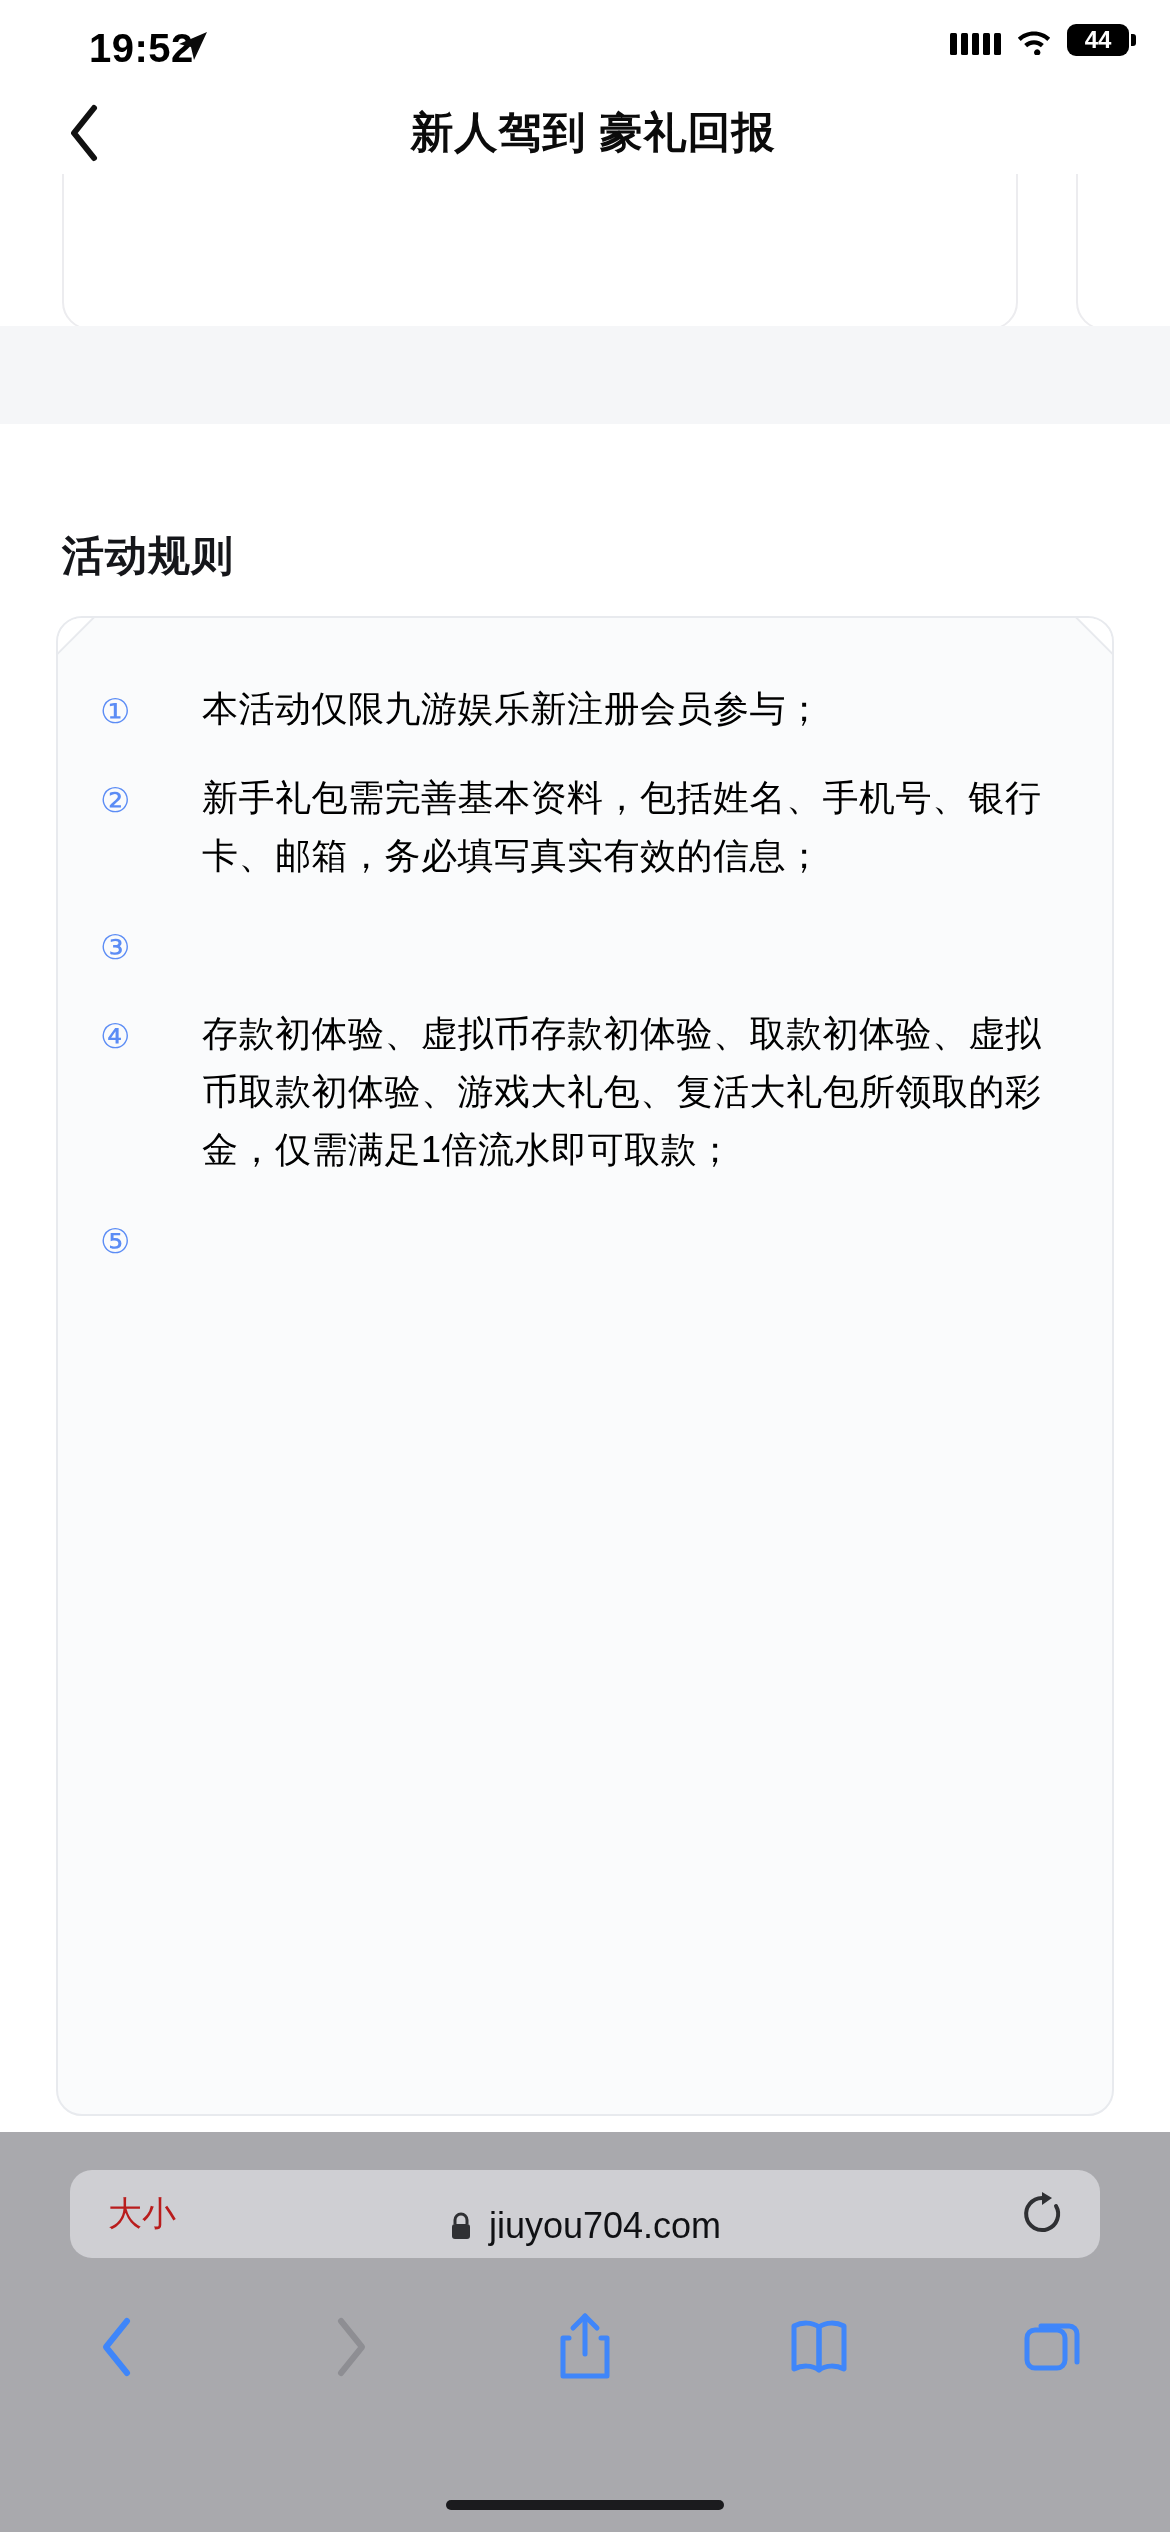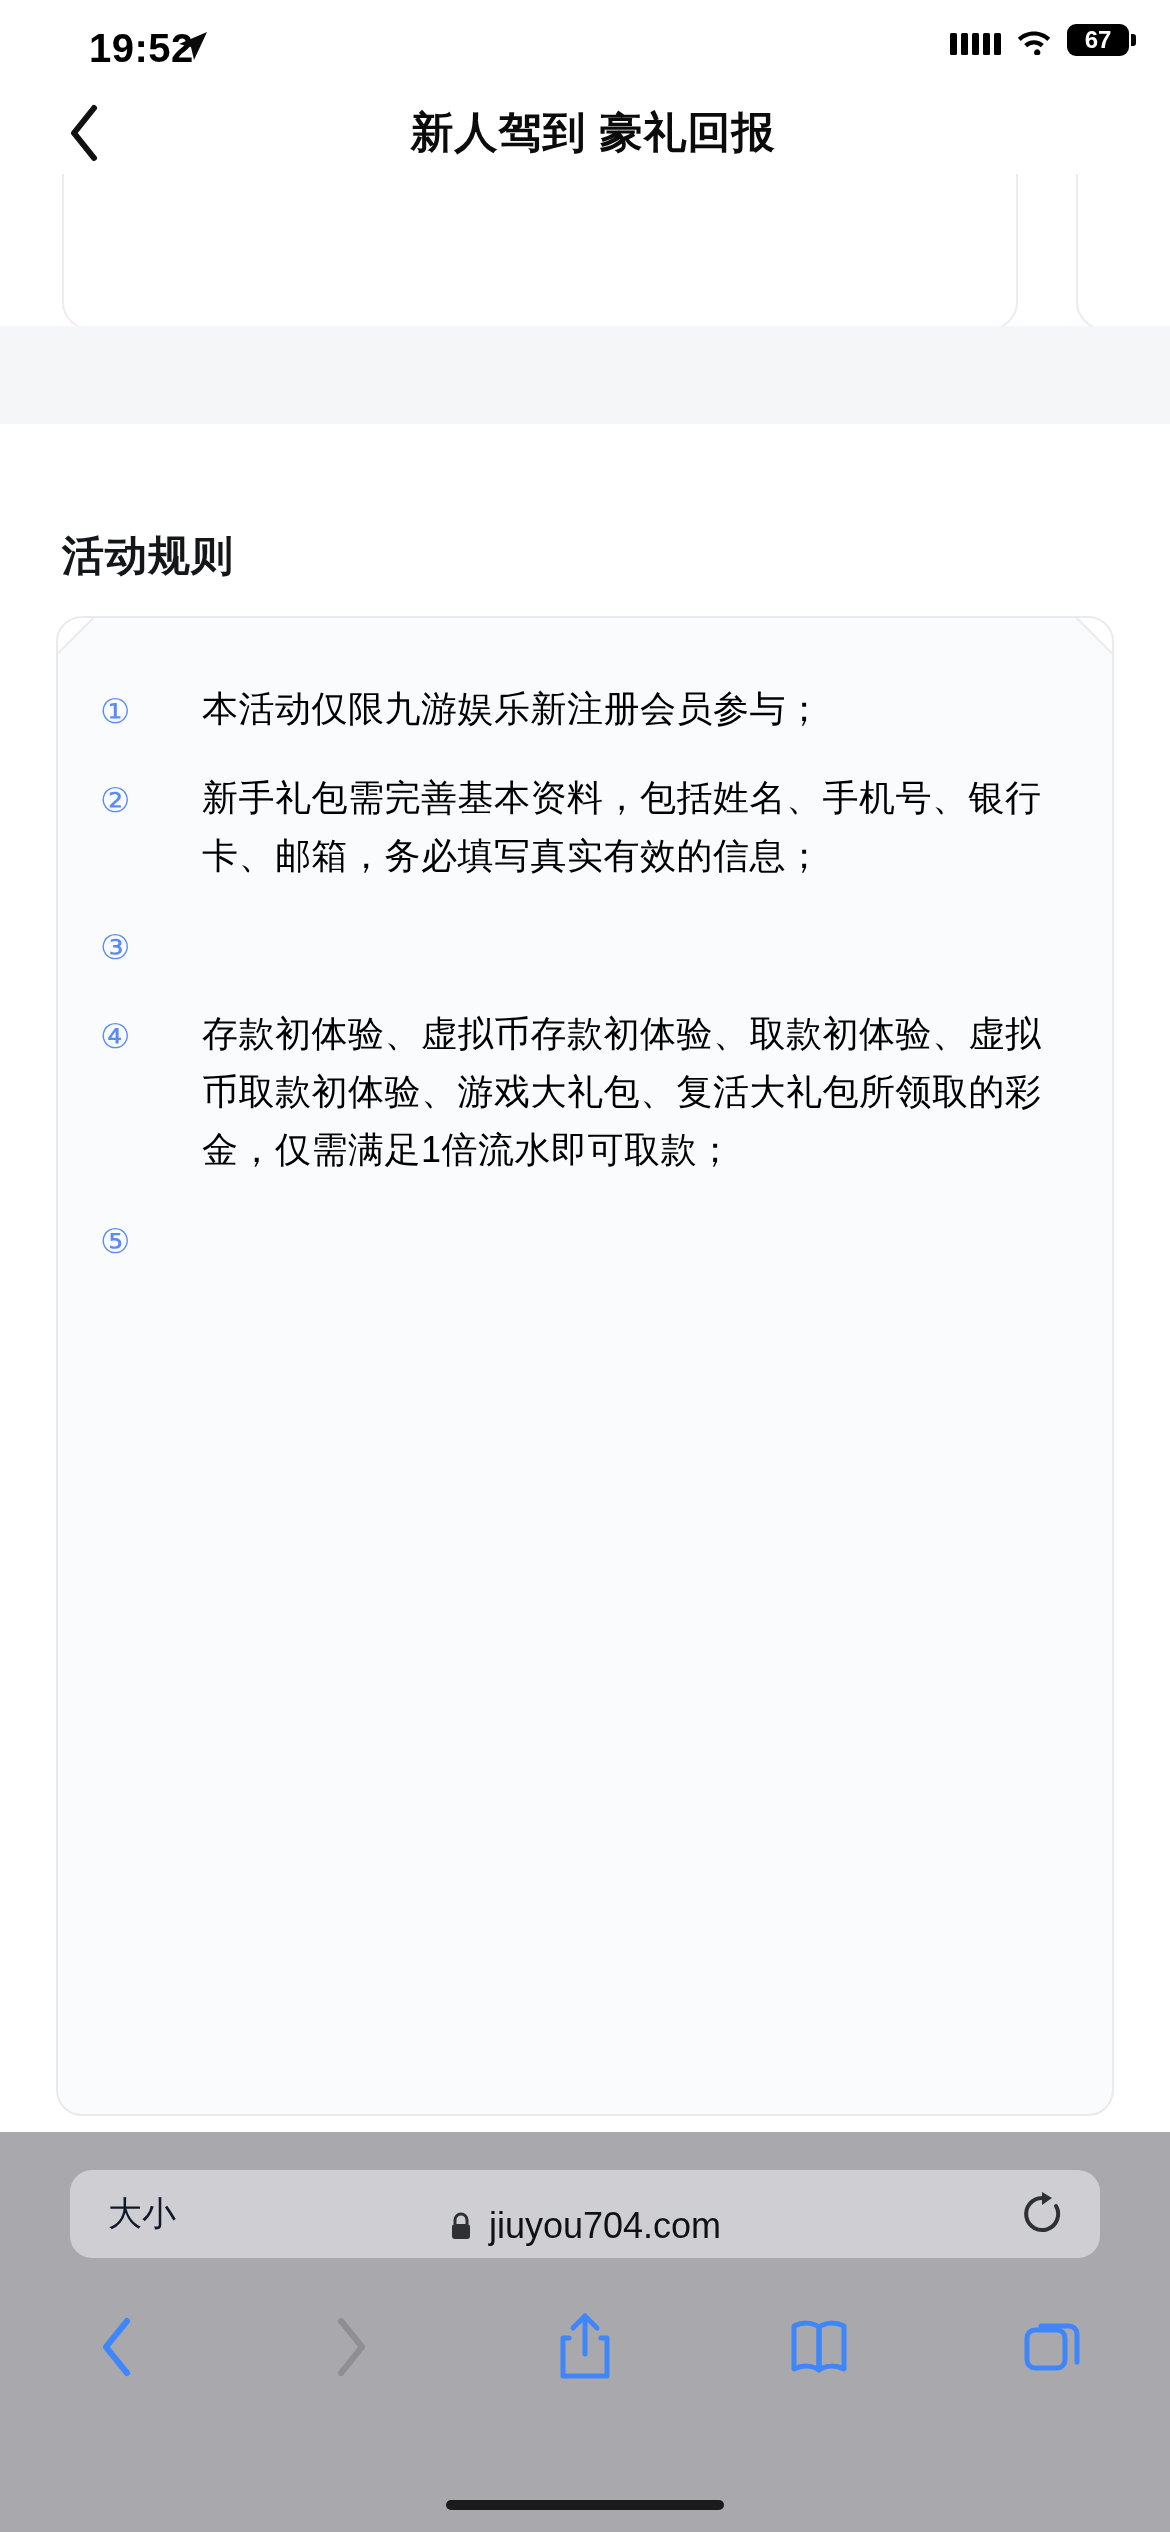--- a/index.html
+++ b/index.html
@@ -162,21 +162,21 @@
     backdrop-filter: blur(10px);
   }
   .urlbar {
     position: absolute; left: 70px; top: 38px;
     width: 1030px; height: 88px;
     background: #cfcfd3; border-radius: 22px;
   }
   .url-size {
     position: absolute; left: 38px; top: 0; height: 88px;
     display: flex; align-items: center;
-    font-size: 34px; color: #0f172a;
+    font-size: 34px; color: #b91c1c;
   }
   .url-center {
     position: absolute; left: 0; top: 0; width: 1030px; height: 112px;
     display: flex; align-items: center; justify-content: center; gap: 16px;
   }
   .lock-icon { width: 24px; height: 30px; }
   .url-text { font-size: 36px; color: #101114; }
   .reload {
     position: absolute; right: 36px; top: 22px; width: 44px; height: 44px;
   }
@@ -208,21 +208,21 @@
         <i></i>
         <i></i>
         <i></i>
     </div>
     <svg class="wifi" viewBox="0 0 38 30">
       <path d="M19 27.5 a3.2 3.2 0 1 0 0 -0.1z" fill="#000"></path>
       <path d="M19 6.5c-6.3 0-12 2.4-16.2 6.3l2.9 3.1C9.3 12.6 13.9 10.6 19 10.6s9.7 2 13.3 5.3l2.9-3.1C31 8.9 25.3 6.5 19 6.5z" fill="#000"></path>
       <path d="M19 15.2c-3.8 0-7.3 1.5-9.8 3.9l2.9 3.1c1.8-1.7 4.2-2.8 6.9-2.8s5.1 1.1 6.9 2.8l2.9-3.1c-2.5-2.4-6-3.9-9.8-3.9z" fill="#000"></path>
     </svg>
     <div class="battery">
-      <span>67</span>
+      <span>44</span>
     </div>
   </div>
 </div>
 
 <div class="navbar">
   <div class="nav-back">
     <svg width="34" height="58" viewBox="0 0 34 58">
       <path d="M27 4 L7 29 L27 54" fill="none" stroke="#111" stroke-width="6" stroke-linecap="round" stroke-linejoin="round"></path>
     </svg>
   </div>

